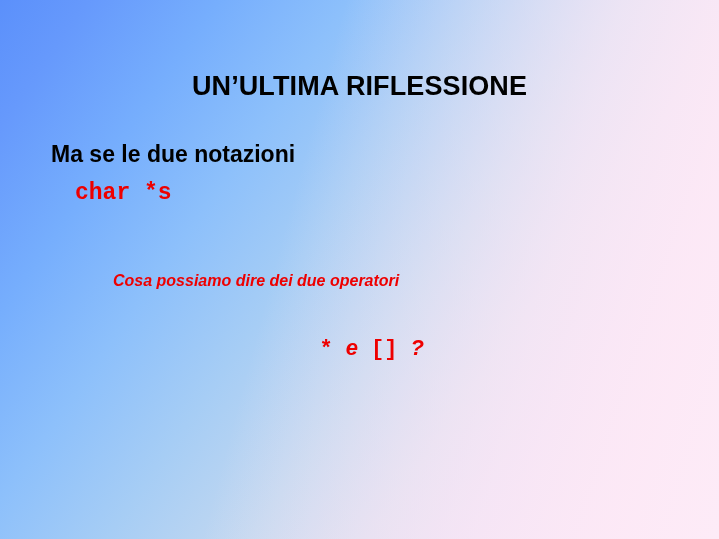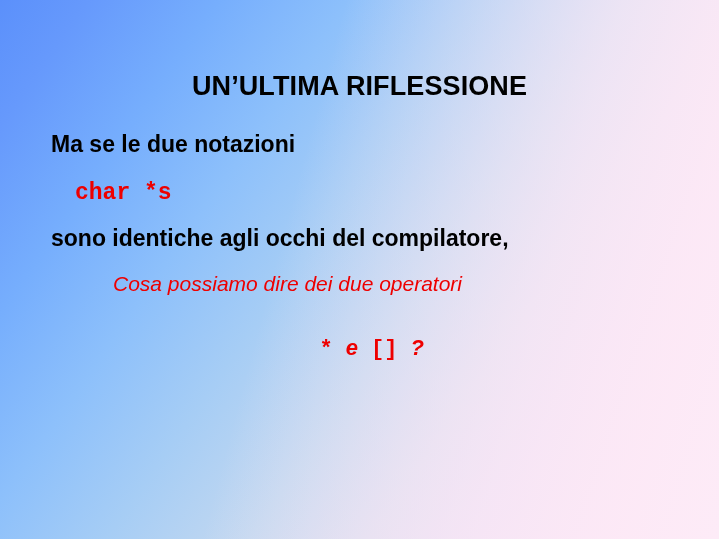--- a/index.html
+++ b/index.html
@@ -55,21 +55,21 @@
   }
 
   
   .body-line {
     position: absolute;
     font-size: 23px;
     font-weight: bold;
     color: #000000;
     white-space: nowrap;
   }
-  .line-notazioni { left: 51px; top: 131px; }
+  .line-notazioni { left: 51px; top: 141px; }
   .line-identiche { left: 51px; top: 225px; }
 
   
   .code-row {
     position: absolute;
     left: 0;
     right: 0;
     top: 180px;
     height: 28px;
     color: #ee0000;
@@ -82,22 +82,22 @@
   .code-a { position: absolute; left: 75px;  top: 0; }
   .code-b { position: absolute; left: 413px; top: 0; }
 
   
   .red-italic {
     position: absolute;
     left: 0;
     right: 0;
     text-align: center;
     color: #ee0000;
-    font-size: 21px;
-    font-weight: normal;
+    font-size: 16px;
+    font-weight: bold;
     font-style: italic;
     white-space: nowrap;
   }
   .q-line1 { top: 272px; text-align: left; left: 113px; right: auto; }
   .q-line3 { top: 351px; }
 
   
   .q-line2 {
     position: absolute;
     left: 0;
@@ -127,21 +127,20 @@
 <div class="slide">
 
   <div class="title">UN’ULTIMA RIFLESSIONE</div>
 
   <div class="body-line line-notazioni">Ma se le due notazioni</div>
 
   <div class="code-row">
     <span class="code-a">char *s</span>
   </div>
 
-  <div class="body-line line-identiche">sono identiche agli occhi del compilatore,</div>
 
   <div class="red-italic q-line1">Cosa possiamo dire dei due operatori</div>
 
   <div class="q-line2">
     <span class="op-mono">*</span><span class="op-gap"></span><span class="op-ital">e</span><span class="op-gap"></span><span class="op-mono">[]</span><span class="op-gap"></span><span class="op-ital">?</span>
   </div>
 
 
 </div>
 

